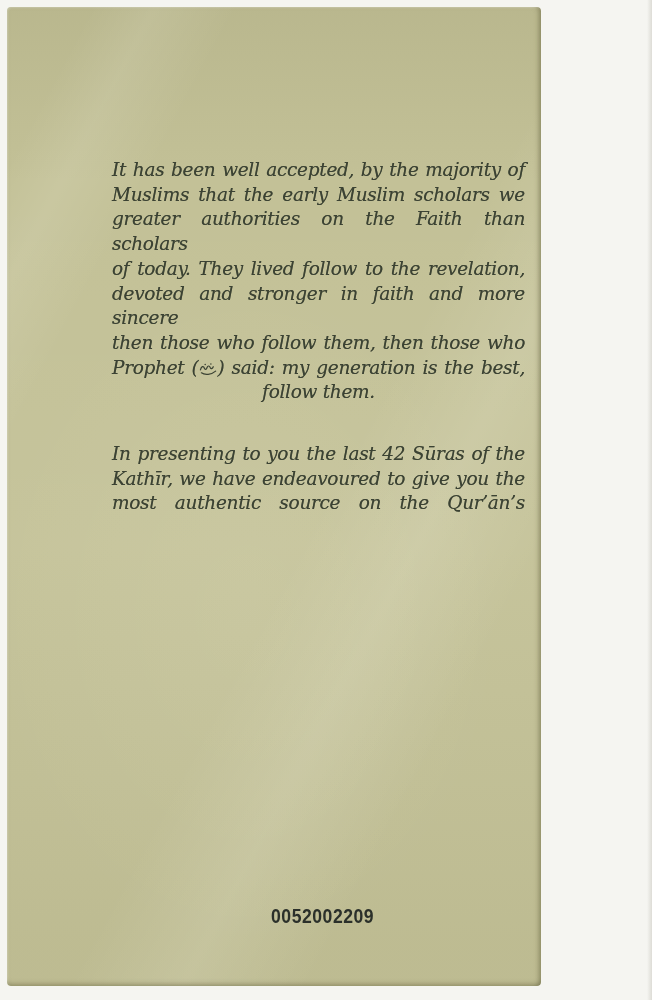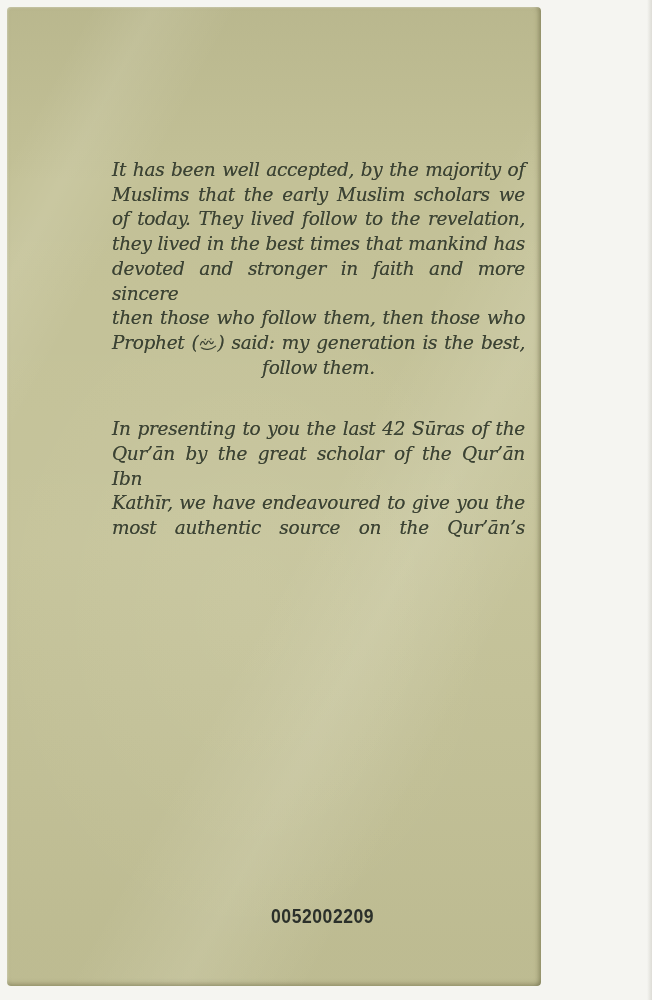--- a/index.html
+++ b/index.html
@@ -81,35 +81,34 @@
 </style>
 </head>
 <body>
 
 <div class="page">
   <div class="cover">
     <div class="text-block">
         <div class="para">
           <div class="line just">It has been well accepted, by the majority of</div>
           <div class="line just">Muslims that the early Muslim scholars we</div>
+          <div class="line just">greater authorities on the Faith than scholars</div>
           <div class="line just">of today. They lived follow to the revelation,</div>
-          <div class="line just">they lived in the best times that mankind has</div>
           <div class="line just">devoted and stronger in faith and more sincere</div>
           <div class="line just">then those who follow them, then those who</div>
           <div class="line just">Prophet (<span class="honorific"><svg width="19" height="14" viewBox="0 0 20 14" fill="none" stroke="currentColor" stroke-width="1.3" stroke-linecap="round">
                 <path d="M1.5,8 C2.5,4 4.5,3.5 5.5,6 C6.3,8 7.6,7.8 8.4,5.6 C9.2,3.4 11,3.2 11.8,5.4 C12.6,7.4 14.2,7 15,4.6"></path>
                 <path d="M2.5,11 C6,13.6 13,13.2 17.5,9.2"></path>
                 <circle cx="6.5" cy="2.2" r="0.8" fill="currentColor" stroke="none"></circle>
                 <circle cx="12.5" cy="1.8" r="0.8" fill="currentColor" stroke="none"></circle>
               </svg></span>) said: my generation is the best,</div>
           <div class="line">follow them.</div>
         </div>
         <div class="para">
           <div class="line just">In presenting to you the last 42 Sūras of the</div>
-          <div class="line just">Qur’ān by the great scholar of the Qur’ān Ibn</div>
           <div class="line just">Kathīr, we have endeavoured to give you the</div>
           <div class="line just">most authentic source on the Qur’ān’s</div>
         </div>
       </div>
     <div class="code">0052002209</div>
   </div>
   <div class="scan-edge"></div>
 </div>
 
 </body></html>

